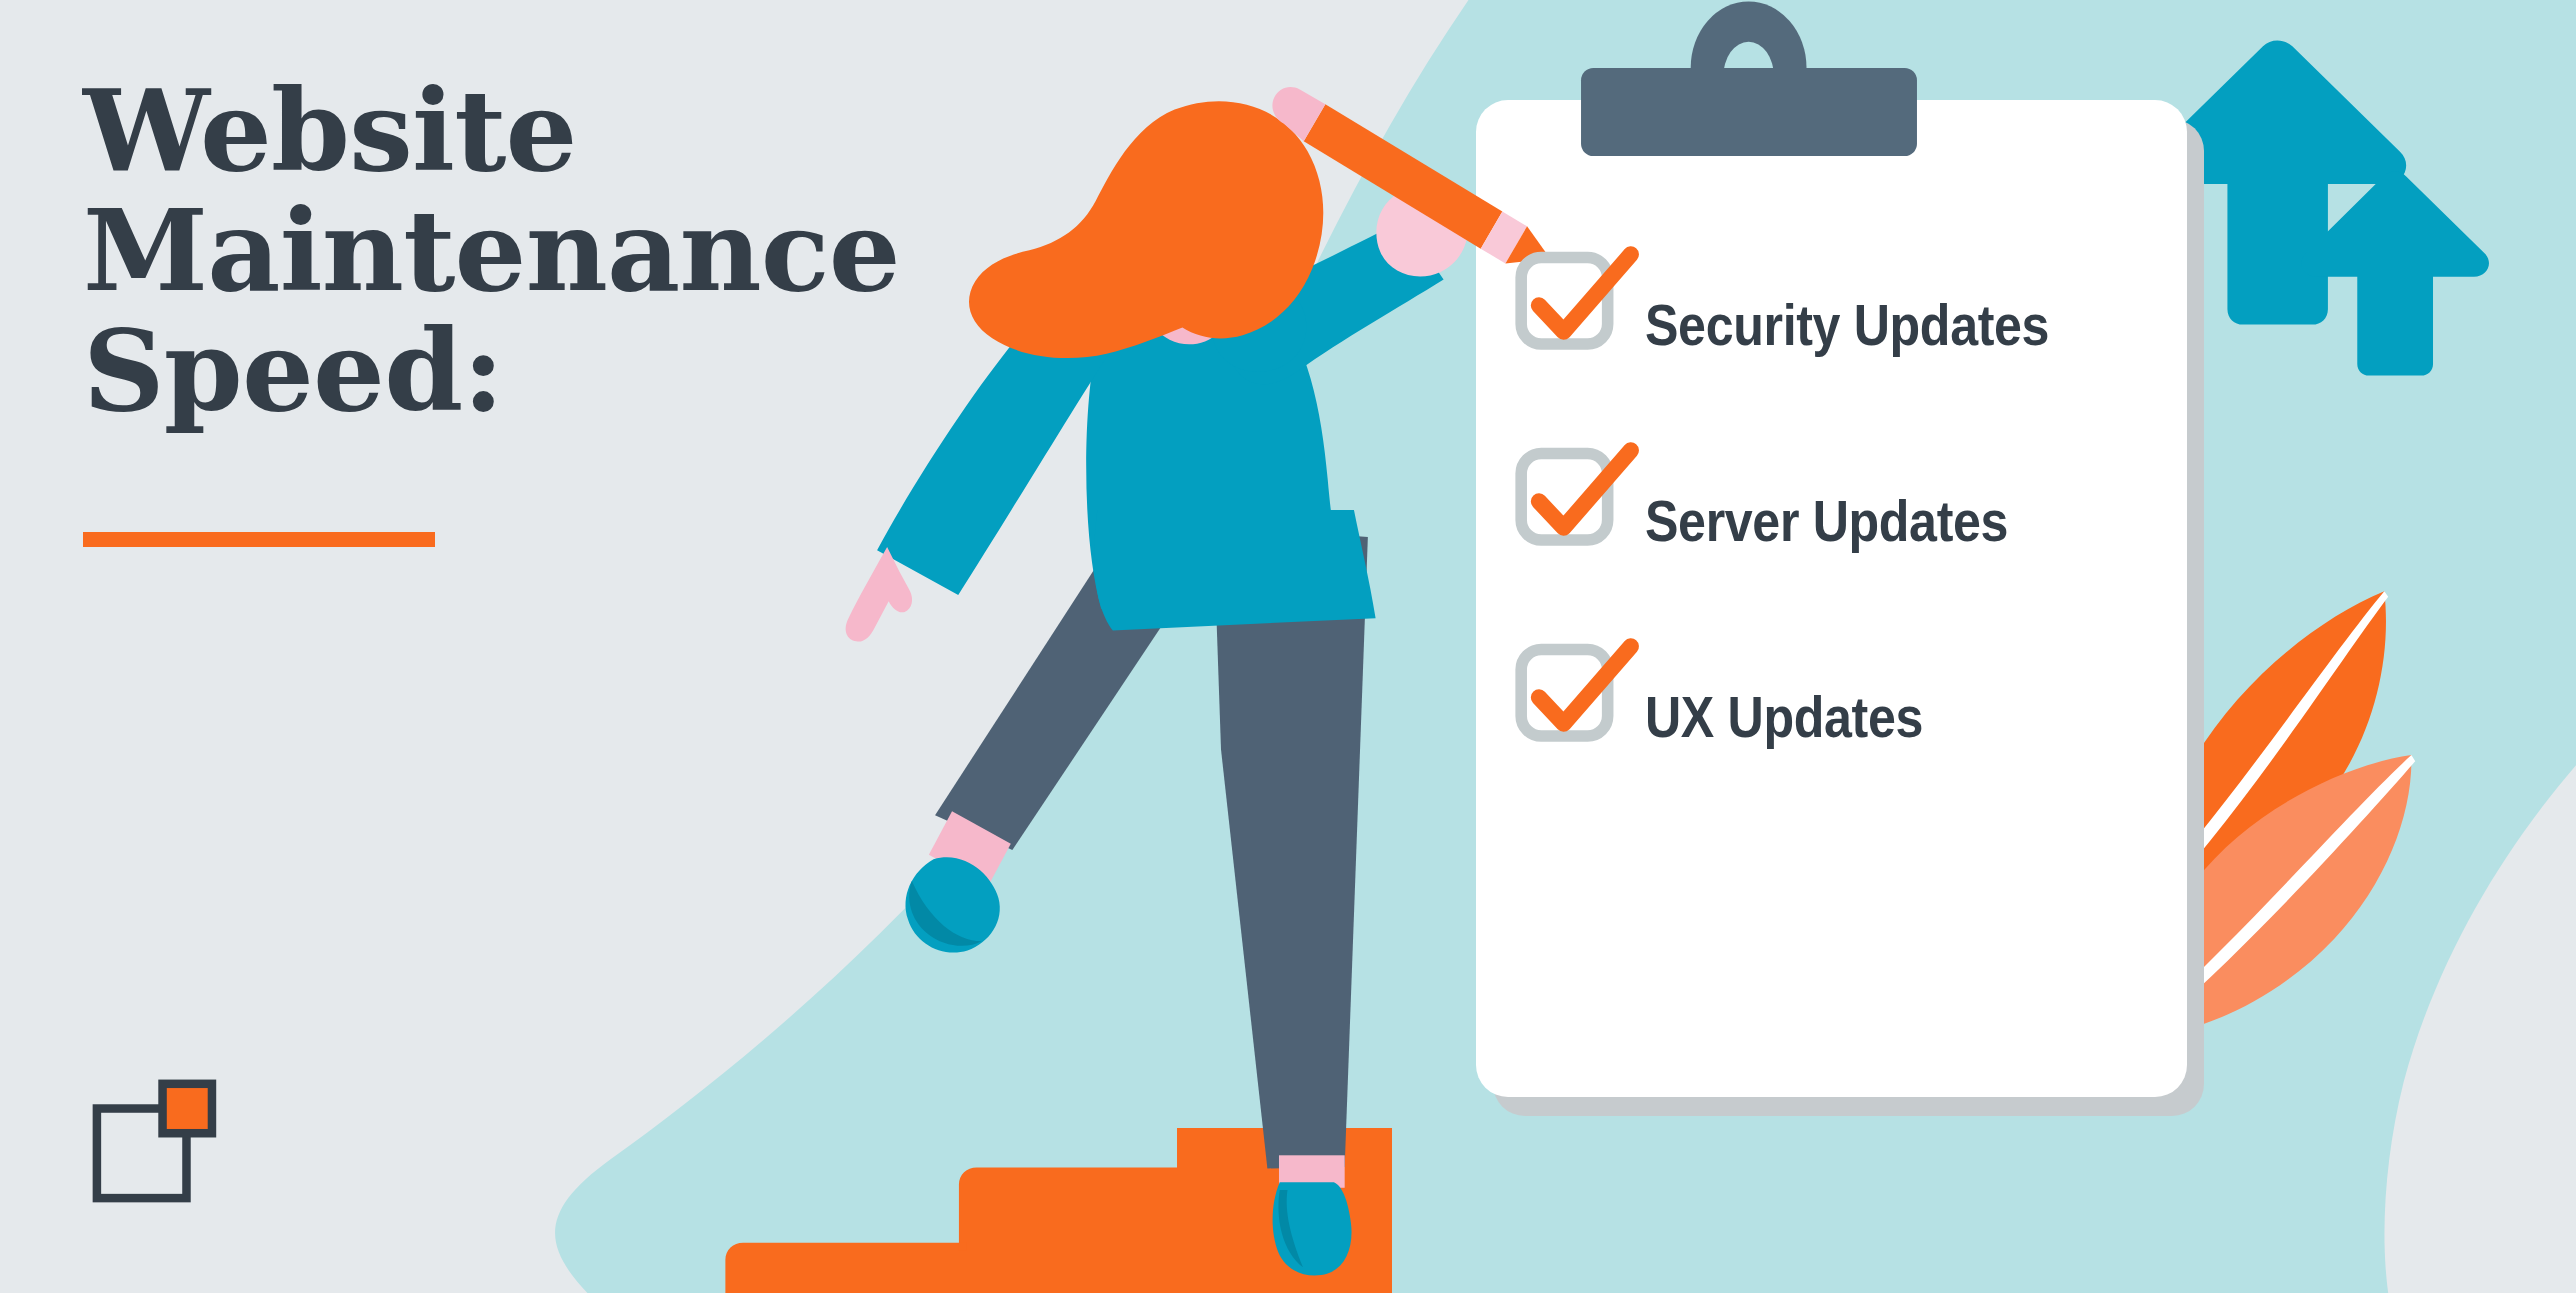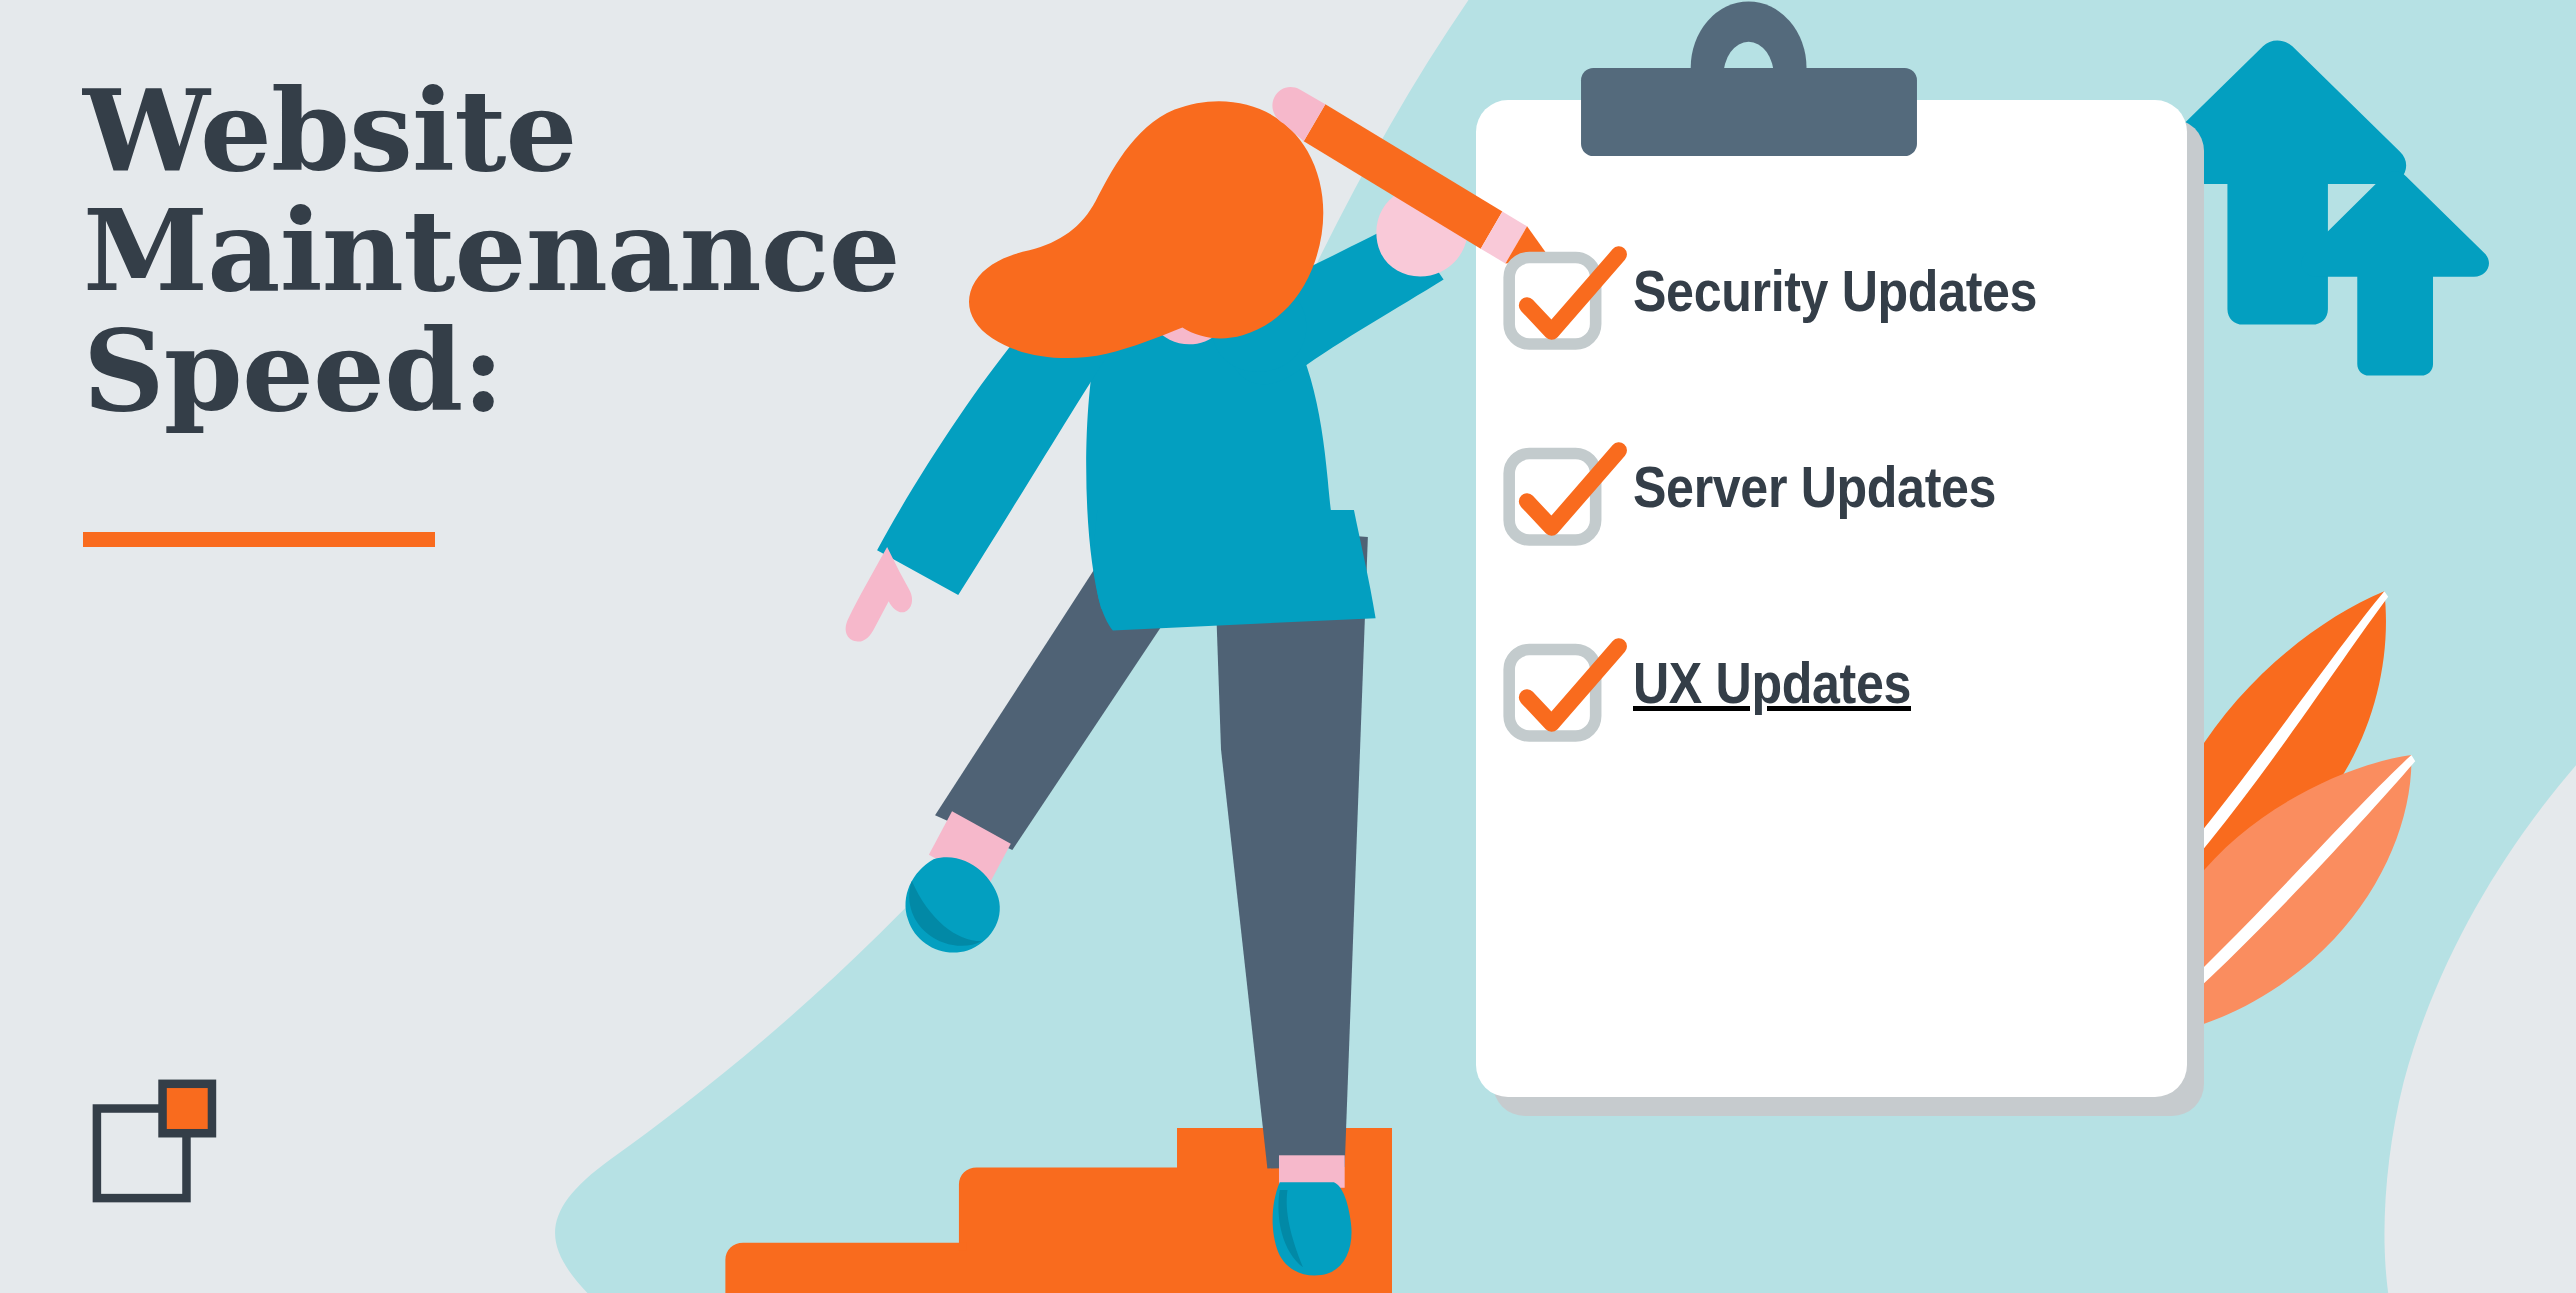--- a/index.html
+++ b/index.html
@@ -93,25 +93,26 @@
   #checklist{
     position:absolute;
     left:1503px;
     top:263px;
     width:696px;
     z-index:36;
   }
   .check-row{
     position:relative;
     display:flex;
-    align-items:flex-start;
+    align-items:flex-end;
     height:91px;
     margin-bottom:105px;
-  }
-  .check-row:last-child{margin-bottom:0;text-decoration:underline;}
+    margin-left:12px;
+  }
+  .check-row:last-child{margin-bottom:0;}
   .check-box-wrap{
     position:relative;
     width:91px;
     height:91px;
     flex:0 0 91px;
   }
   .check-label{
     font-family:"Liberation Sans", sans-serif;
     font-weight:700;
     font-size:57px;

